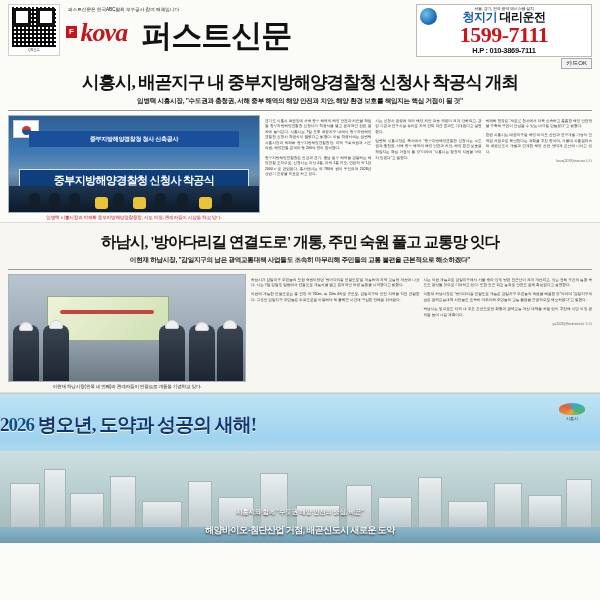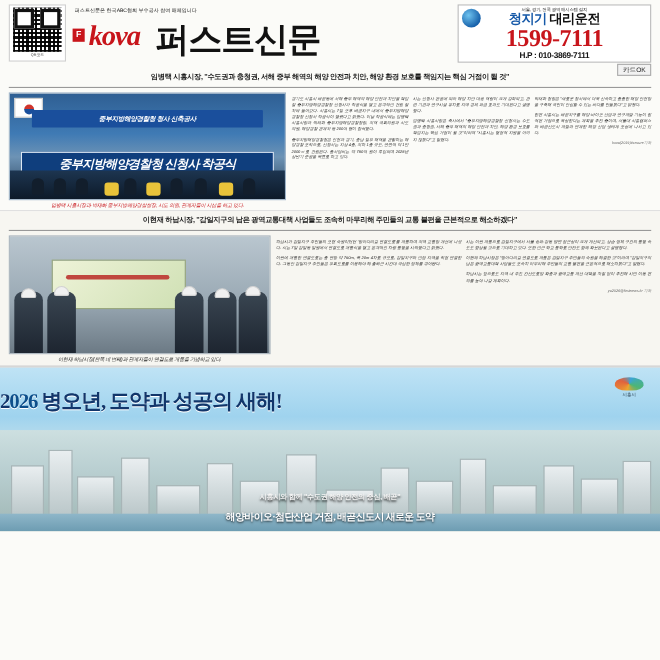--- a/index.html
+++ b/index.html
@@ -151,21 +151,21 @@
   .subhead {
     text-align: center;
     font-size: 6.6px;
     font-weight: bold;
     color: #1a1a1a;
     letter-spacing: -0.3px;
     margin-bottom: 4px;
   }
   .rule-thin { border-top: 1px solid #999; margin: 2px 0 4px; }
 
-  .cols { display: flex; gap: 5px; font-style: italic; }
+  .cols { display: flex; gap: 5px; }
   .photo-wrap { width: 252px; }
   .photo {
     position: relative;
     height: 98px;
     background: linear-gradient(#2f5f93 0%, #3f7ab4 38%, #6d93b5 60%, #213a55 100%);
     overflow: hidden;
     border: 1px solid #9fb4c8;
   }
   .photo .banner-bar {
     position: absolute; left: 8%; right: 8%; top: 16%;
@@ -346,20 +346,21 @@
         </div>
         <div class="ad-phone">1599-7111</div>
         <div class="ad-phone2">H.P : 010-3869-7111</div>
       </div>
       <div class="ad-kadok">카드OK</div>
     </div>
   </div>
 
 
   <div class="sec">
+    <div class="headline h1">시흥시, 배곧지구 내 중부지방해양경찰청 신청사 착공식 개최</div>
     <div class="subhead">임병택 시흥시장, "수도권과 충청권, 서해 중부 해역의 해양 안전과 치안, 해양 환경 보호를 책임지는 핵심 거점이 될 것"</div>
     <div class="rule-thin"></div>
 
     <div class="cols">
       <div class="photo-wrap">
         <div class="photo">
           <div class="flag"></div>
           <div class="banner-bar">중부지방해양경찰청 청사 신축공사</div>
           <div class="big-banner">중부지방해양경찰청 신청사  착공식</div>
           <div class="date-strip">일시 : 2026년 1월 7일(수) 14:00 / 장소 : 경기도 시흥시 배곧동 302-1</div>
@@ -390,20 +391,21 @@
         <div class="tc">
           <p>박재화 청장은 "새로운 청사에서 더욱 신속하고 촘촘한 해양 안전망을 구축해 국민이 안심할 수 있는 바다를 만들겠다"고 밝혔다.</p>
           <p>한편 시흥시는 배곧지구를 해양·바이오 산업과 연구개발 기능이 집적된 거점으로 육성한다는 계획을 추진 중이며, 서울대 시흥캠퍼스와 배곧신도시 개발과 연계한 해양 산업 생태계 조성에 나서고 있다.</p>
           <div class="byline">kova(2019)itsecure기자</div>
         </div>
       </div>
     </div>
   </div>
 
   <div class="sec sec2">
+    <div class="headline h2">하남시, '방아다리길 연결도로' 개통, 주민 숙원 풀고 교통망 잇다</div>
     <div class="subhead">이현재 하남시장, "감일지구의 남은 광역교통대책 사업들도 조속히 마무리해 주민들의 교통 불편을 근본적으로 해소하겠다"</div>
     <div class="rule-thin"></div>
 
     <div class="cols">
       <div>
         <div class="photo2">
           <div class="map"></div>
           <div class="person" style="left:4px"></div>
           <div class="helmet" style="left:10px; bottom:50px"></div>
           <div class="person" style="left:34px"></div>

